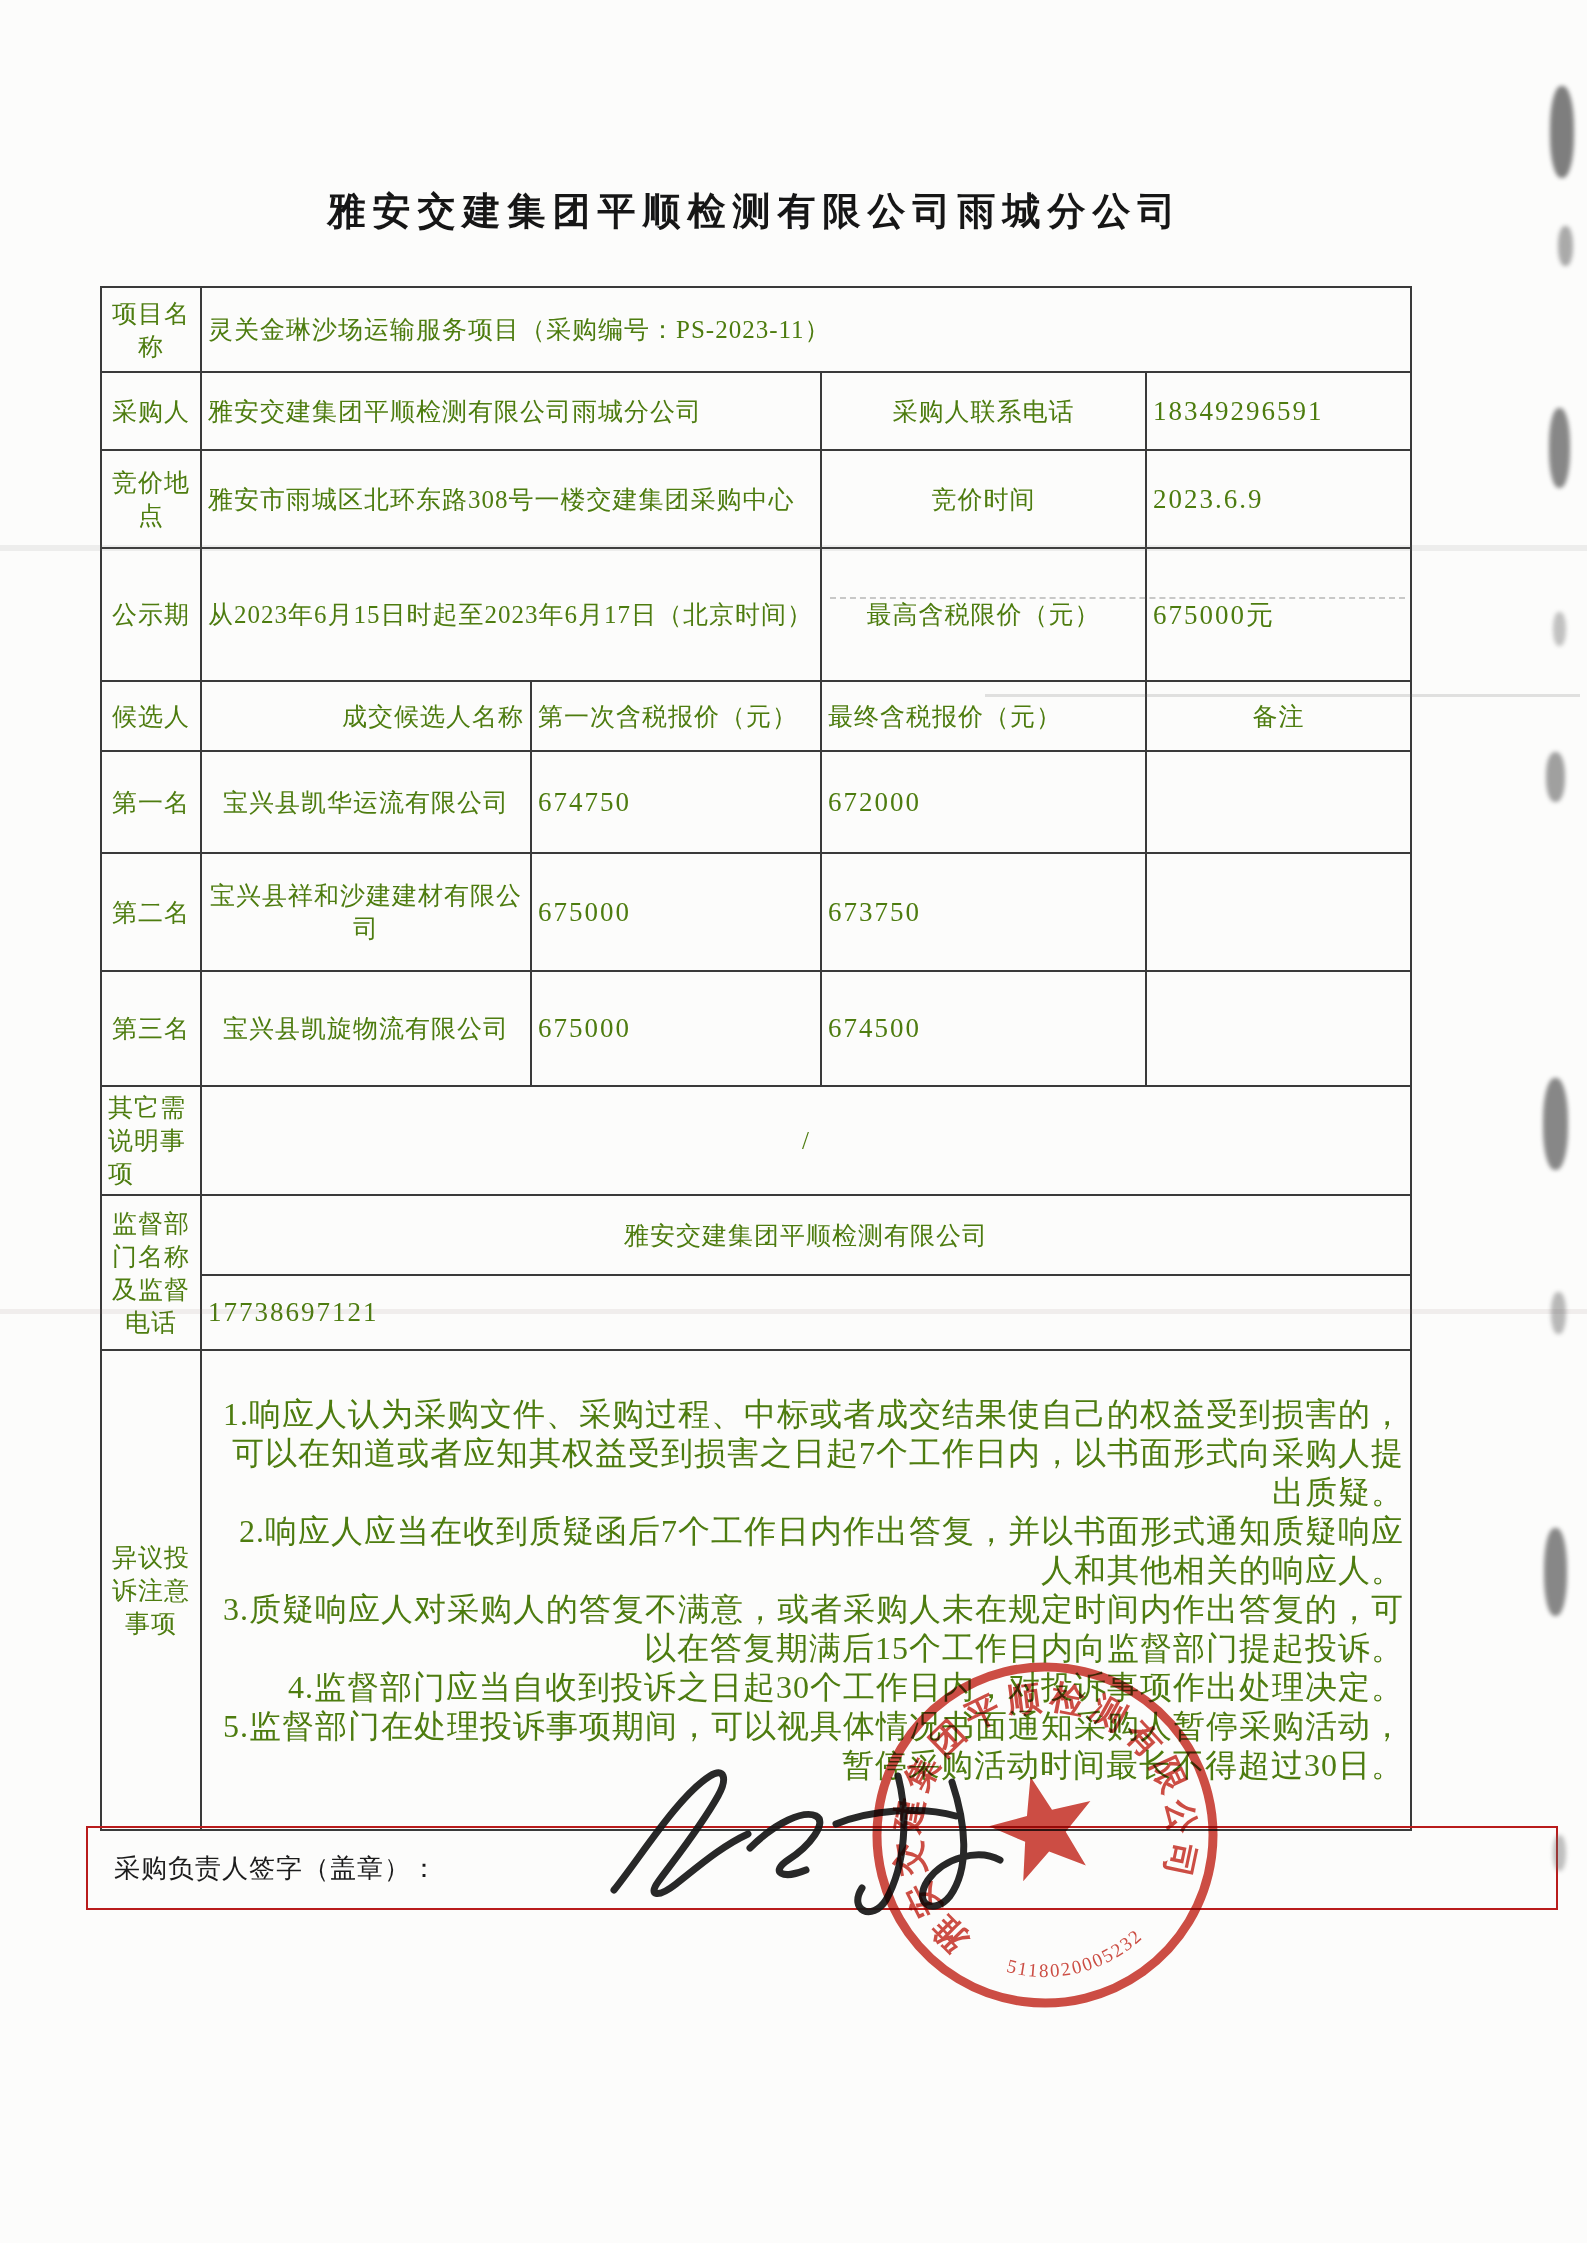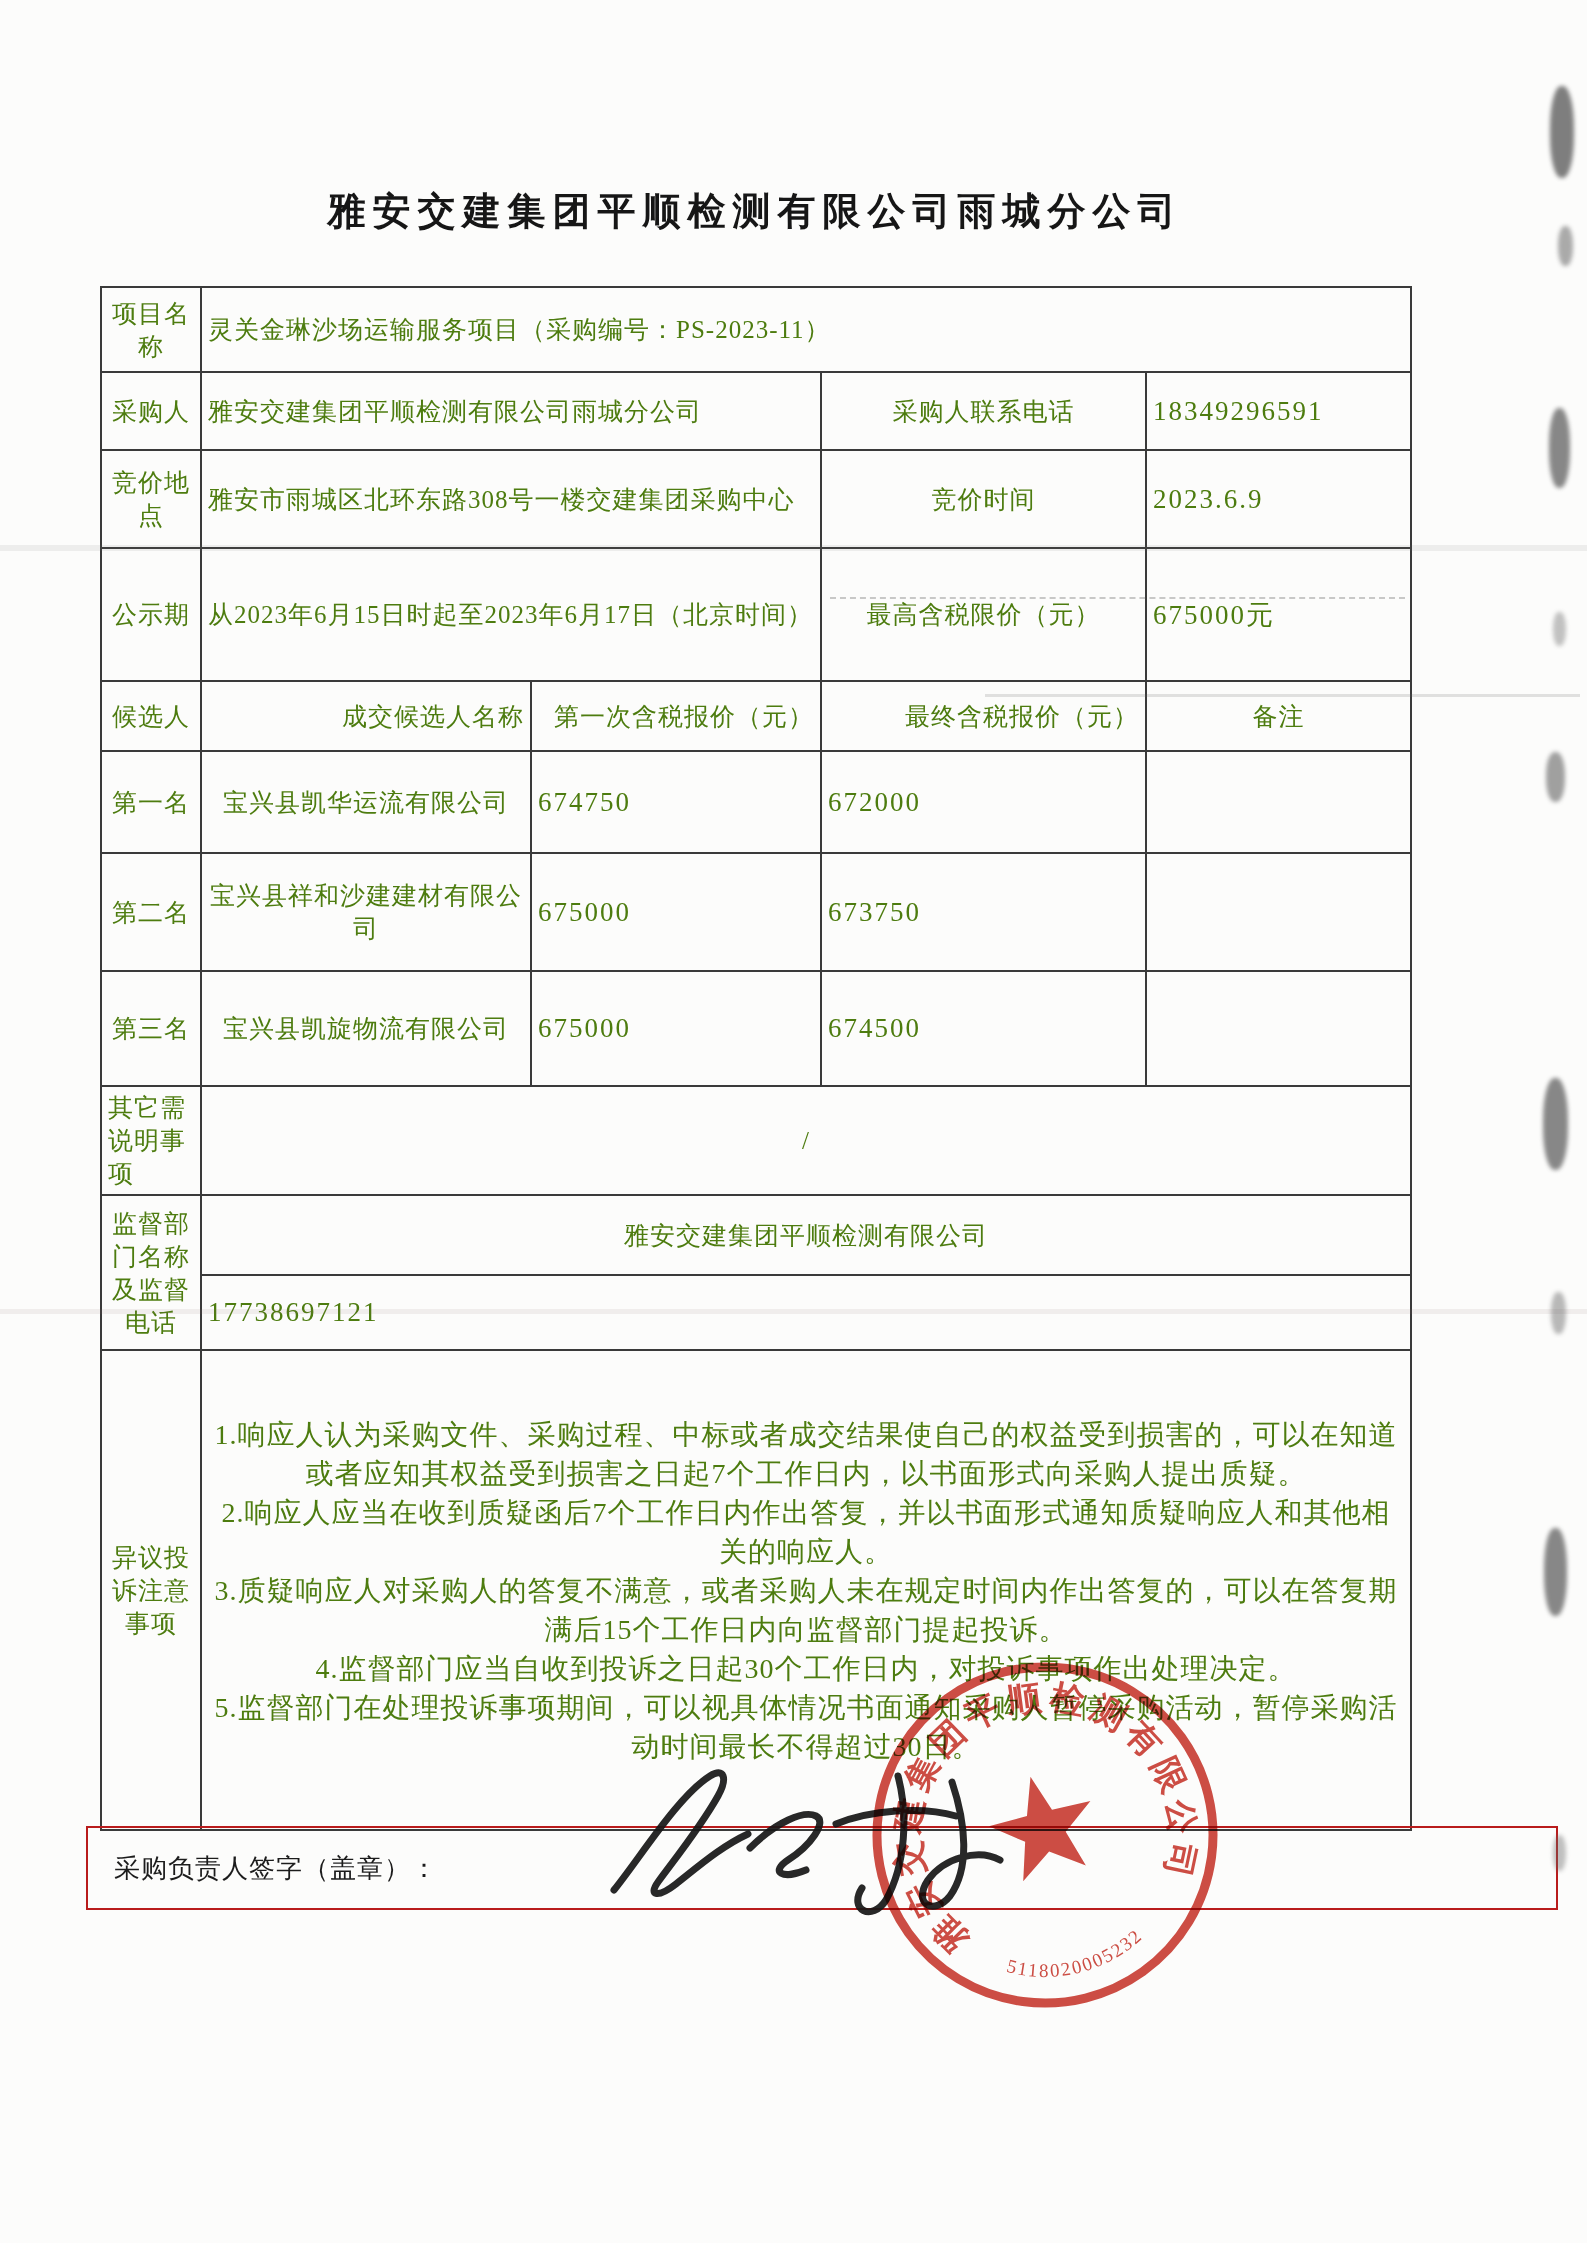--- a/index.html
+++ b/index.html
@@ -24,22 +24,22 @@
   table.doc td{
     border:2px solid #3a3a3a;vertical-align:middle;
     padding:4px 6px;overflow:hidden;
   }
   td.lab{text-align:center;padding:4px 2px;}
   td.lab-left{text-align:left;padding:4px 2px 4px 6px;}
   td.vleft{text-align:left;padding-left:14px;padding-right:10px;}
   td.ctr{text-align:center;}
   td.num{font-size:27px;letter-spacing:2px;}
   td.hdr-right{text-align:right;padding-right:2px;}
-  td.hdr-left{text-align:right;padding-left:4px;}
-  td.longtxt{text-align:center;padding:14px 16px 14px 14px;line-height:39px;font-size:28px;}
+  td.hdr-left{text-align:left;padding-left:4px;}
+  td.longtxt{text-align:right;padding:14px 16px 14px 14px;line-height:39px;font-size:32px;}
   .objitem{margin:0;}
   
   .sigbox{
     position:absolute;left:86px;top:1826px;width:1468px;height:80px;
     border:2px solid #b91c1c;background:transparent;z-index:2;
     display:flex;align-items:center;
     font-size:26px;letter-spacing:1px;
   }
   .sigbox .siglabel{padding-left:26px;}
   

